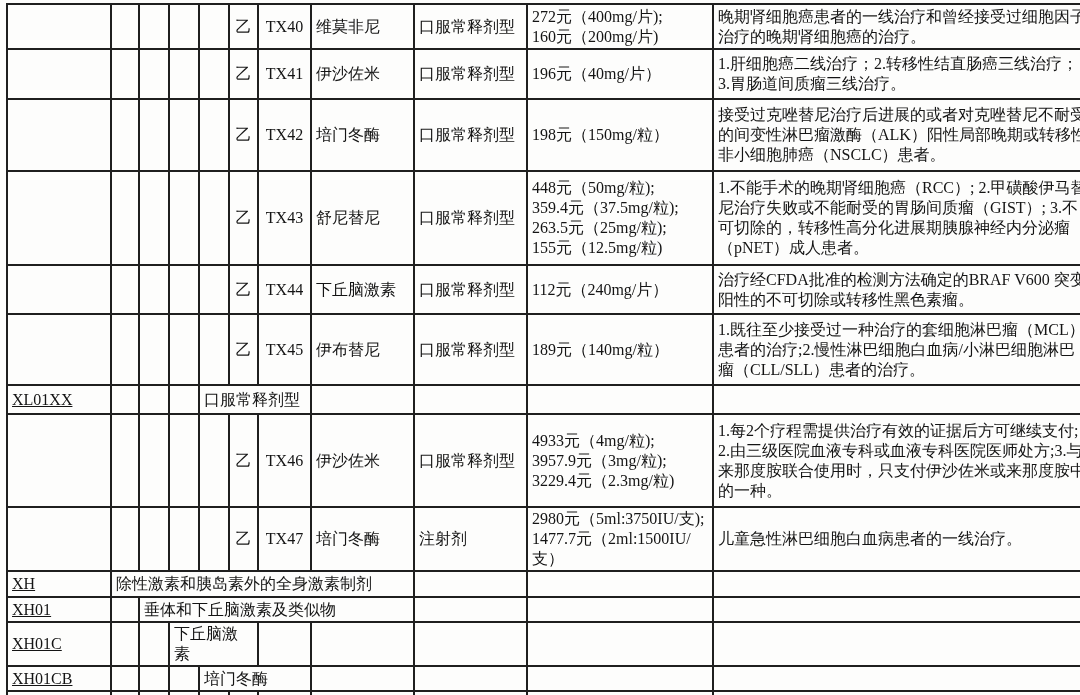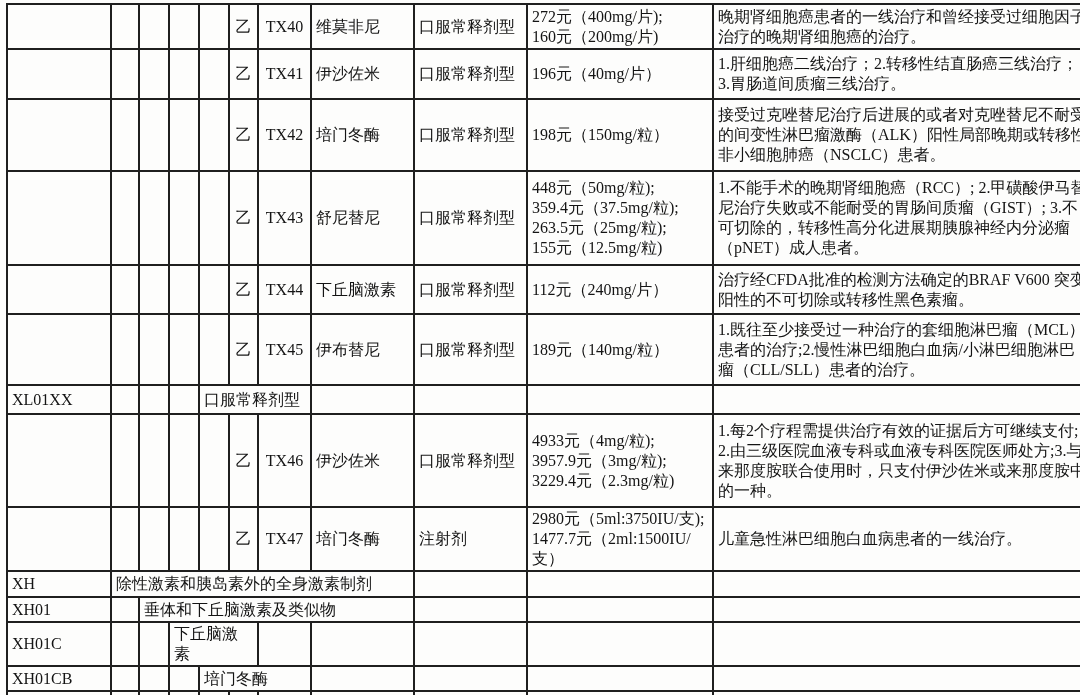--- a/index.html
+++ b/index.html
@@ -4,21 +4,21 @@
 <style>
   html,body{margin:0;padding:0;background:#fff;}
   .page{position:relative;width:1080px;height:695px;background:#fdfdfc;overflow:hidden;
         font-family:"Liberation Serif","DejaVu Serif",serif;color:#141414;}
   table.grid{position:absolute;left:6px;top:3px;border-collapse:collapse;table-layout:fixed;width:1086px;}
   table.grid td{border:2px solid #1f1f1f;font-size:16px;line-height:20px;padding:1px 4px;
         vertical-align:middle;overflow:hidden;word-break:break-all;}
   td.center{text-align:center;padding:1px 1px;}
   td.price{white-space:pre-line;padding-left:6px;}
   td.ind{padding-left:5px;padding-right:2px;}
-  td.codecell{padding-left:4px;}
+  td.codecell{padding-left:4px;text-decoration:underline;}
   tr.r0{height:45px} tr.r1{height:50px} tr.r2{height:72px} tr.r3{height:94px}
   tr.r4{height:49px} tr.r5{height:71px} tr.r6{height:29px} tr.r7{height:93px}
   tr.r8{height:37px} tr.r9{height:26px} tr.r10{height:25px} tr.r11{height:26px}
   tr.r12{height:25px} tr.r13{height:39px}
 </style>
 </head>
 <body>
 
 <div class="page">
 <table class="grid">

